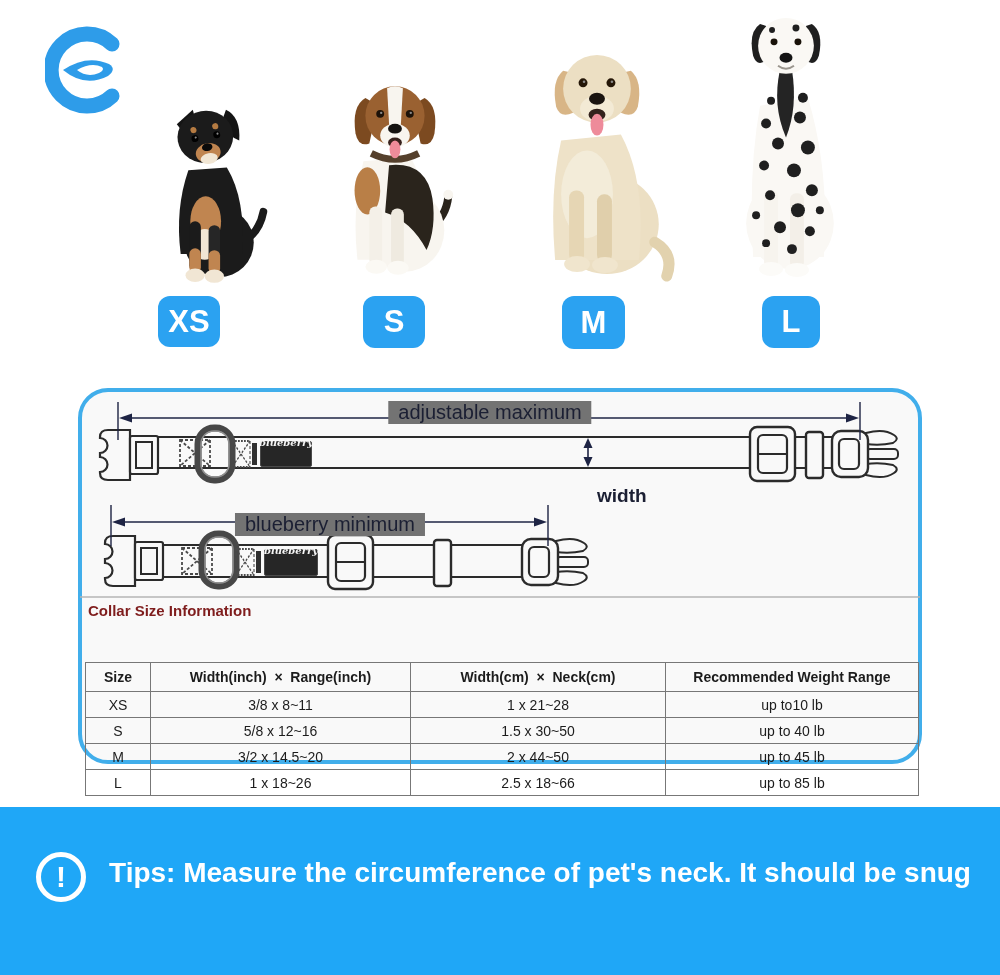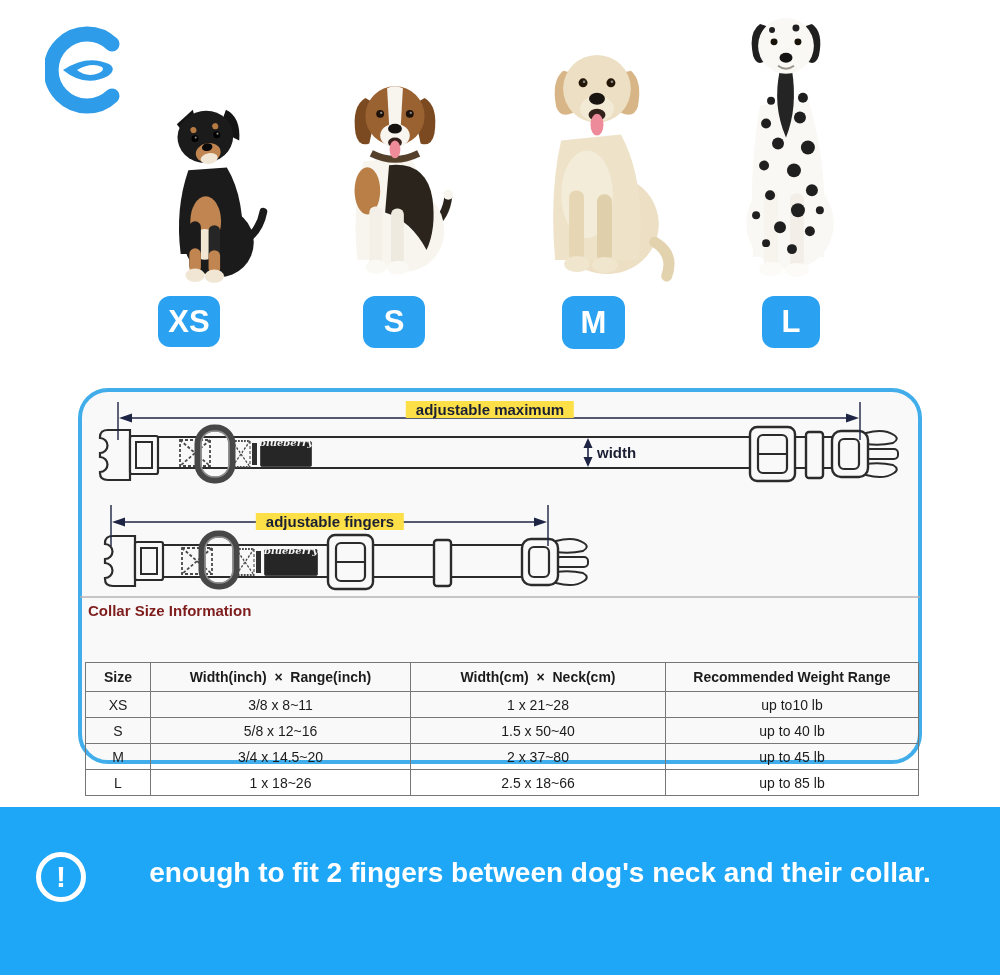--- a/index.html
+++ b/index.html
@@ -13,25 +13,25 @@
     display:flex;align-items:center;justify-content:center;
     font-weight:bold;font-size:31px;letter-spacing:0;
   }
   .guide-box{
     position:absolute;left:78px;top:388px;width:844px;height:376px;
     box-sizing:border-box;border:4px solid #41aeeb;border-radius:30px;
     background:#f9f9f9;
   }
   .dim-label{
     position:absolute;transform:translateX(-50%);
-    background:#fde047;padding:0 10px;
-    font-size:15px;font-weight:bold;color:#1b1f33;white-space:nowrap;
+    background:#737373;padding:0 10px;
+    font-size:20px;font-weight:normal;color:#1b1f33;white-space:nowrap;
   }
   .width-label{
-    position:absolute;font-size:15px;font-weight:bold;color:#1b1f33;
+    position:absolute;font-size:19px;font-weight:bold;color:#1b1f33;margin-top:41px;
   }
   .brand-tag{
     position:absolute;background:#262626;border:1px solid #4a4a4a;border-radius:2px;
     display:flex;flex-direction:column;align-items:center;justify-content:center;
     color:#f5f5f5;font-family:"DejaVu Serif",serif;font-style:italic;font-weight:bold;
     font-size:10px;line-height:10px;gap:21px;
   }
   .brand-tag .sub{width:10px;height:2px;background:#9a9a9a;margin-top:2px;}
   .table-title{
     position:absolute;left:88px;top:602px;font-size:15px;font-weight:bold;color:#7f1d1d;
@@ -266,21 +266,21 @@
     <path d="M33,117 V158 M470,117 V158" fill="none"></path>
     <path d="M39,134 H464" fill="none"></path>
     <polygon points="34,134 47,129.5 47,138.5" stroke="none"></polygon>
     <polygon points="469,134 456,129.5 456,138.5" stroke="none"></polygon>
   </g>
 
   <path class="divider-line" d="M2,209 H842"></path>
 </svg>
 
 <div class="dim-label" style="left:490px;top:401px;">adjustable maximum</div>
-<div class="dim-label" style="left:330px;top:513px;">adjustable fingers</div>
+<div class="dim-label" style="left:330px;top:513px;">blueberry minimum</div>
 <div class="width-label" style="left:597px;top:444px;">width</div>
 
 <div class="brand-tag" style="left:260px;top:441px;width:50px;height:24px;">
   <span>blueberry</span>
   <span class="sub"></span>
 </div>
 <div class="brand-tag" style="left:264px;top:549px;width:52px;height:25px;">
   <span>blueberry</span>
   <span class="sub"></span>
 </div>
@@ -305,37 +305,37 @@
   <tbody>
     <tr>
       <td>XS</td>
       <td>3/8 x 8~11</td>
       <td>1 x 21~28</td>
       <td>up to10 lb</td>
     </tr>
     <tr>
       <td>S</td>
       <td>5/8 x 12~16</td>
-      <td>1.5 x 50~40</td>
+      <td>1.5 x 30~50</td>
       <td>up to 40 lb</td>
     </tr>
     <tr>
       <td>M</td>
-      <td>3/4 x 14.5~20</td>
-      <td>2 x 37~80</td>
+      <td>3/2 x 14.5~20</td>
+      <td>2 x 44~50</td>
       <td>up to 45 lb</td>
     </tr>
     <tr>
       <td>L</td>
       <td>1 x 18~26</td>
       <td>2.5 x 18~66</td>
       <td>up to 85 lb</td>
     </tr>
   </tbody>
 </table>
 
 <div class="tips-banner"></div>
 <div class="alert-icon">
   <span>!</span>
 </div>
 <div class="tips-text">
-  <div>enough to fit 2 fingers between dog's neck and their collar.</div>
+  <div>Tips: Measure the circumference of pet's neck. It should be snug</div>
 </div>
 
 </body></html>

